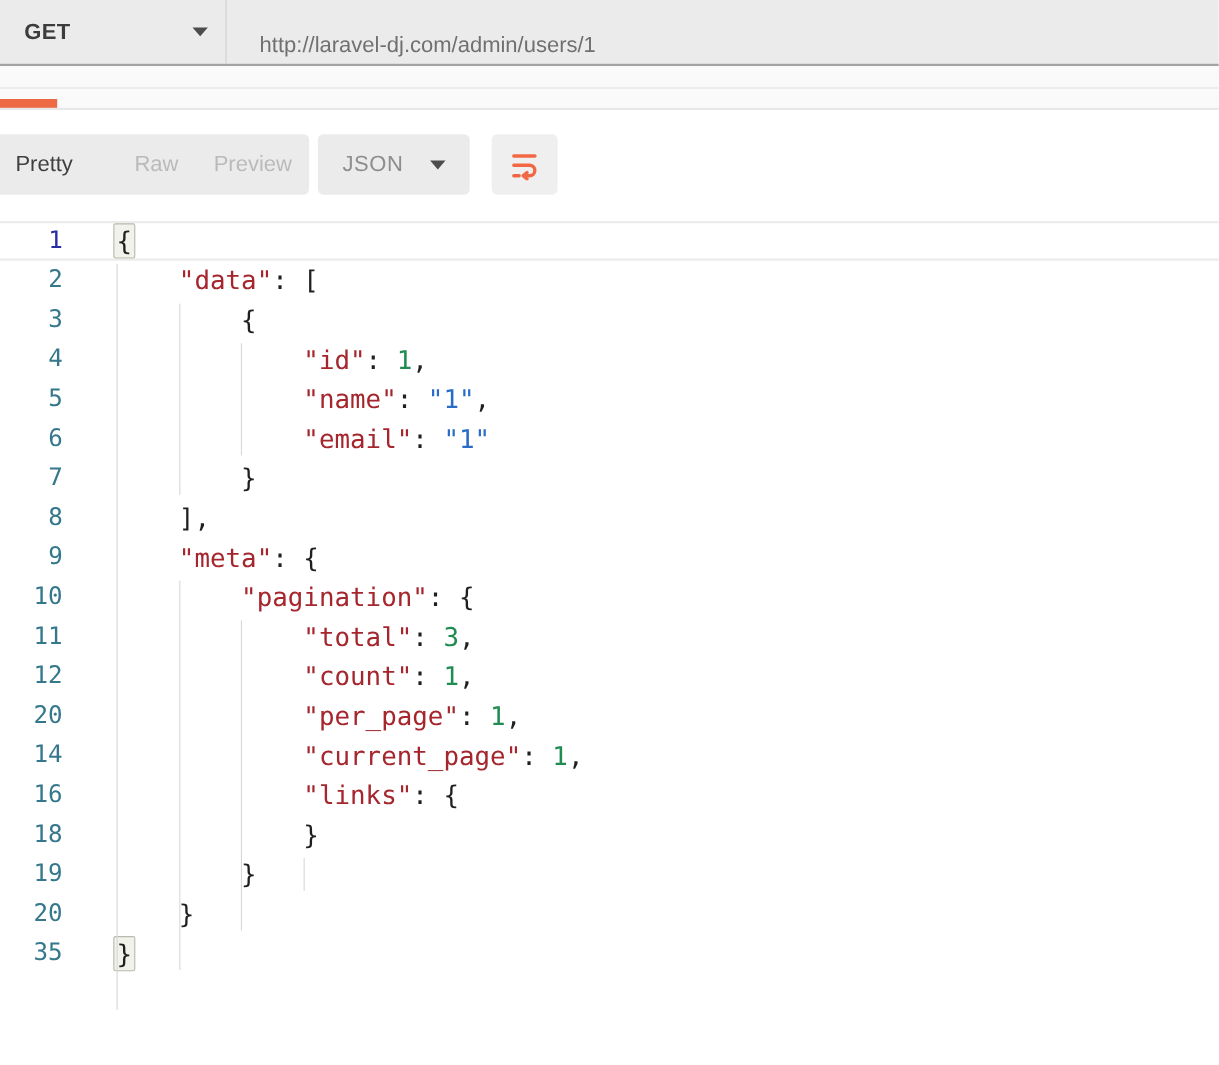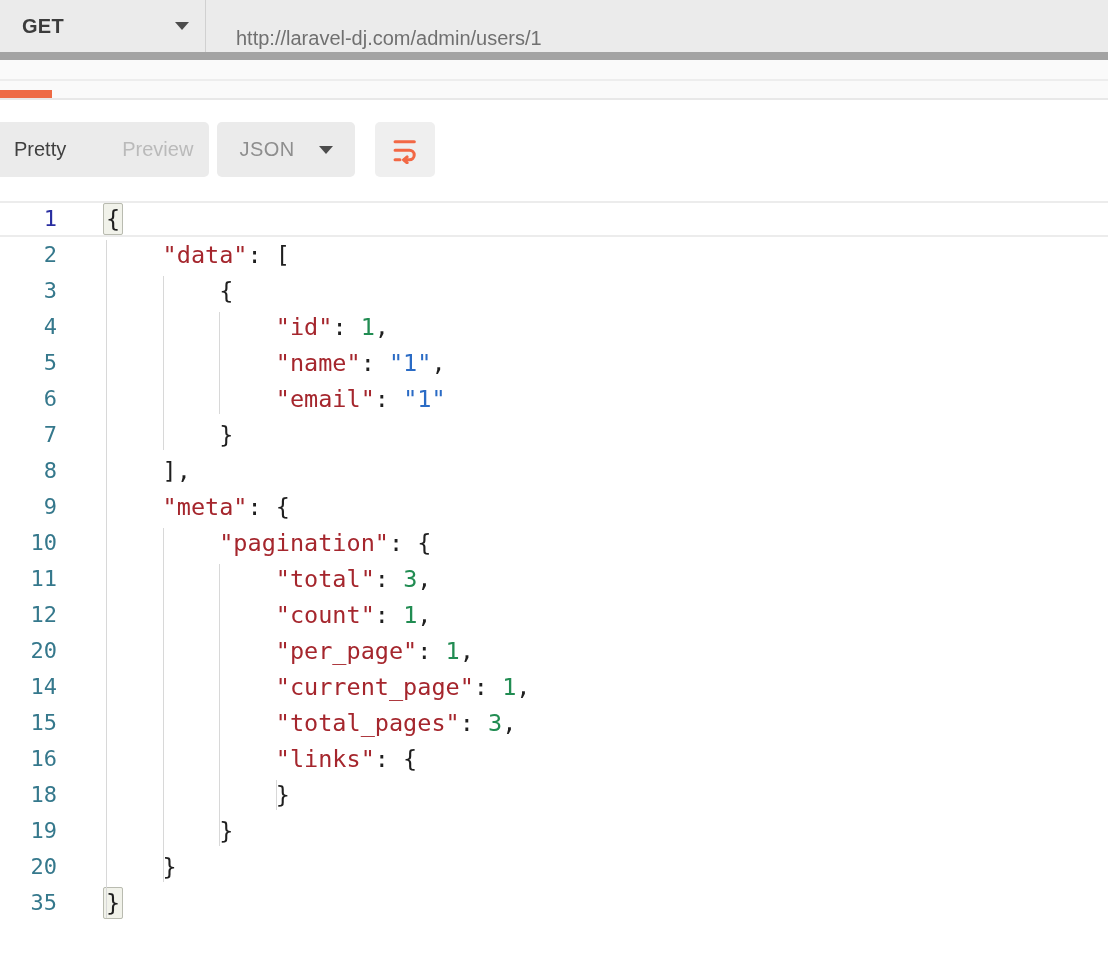--- a/index.html
+++ b/index.html
@@ -1,21 +1,21 @@
 <!DOCTYPE html>
 <html><head>
 <meta charset="utf-8">
 <style>
   * { margin:0; padding:0; box-sizing:border-box; }
   html,body { width:1108px; height:968px; overflow:hidden; background:#fff;
               font-family:"Liberation Sans", sans-serif; }
 
   
   .topbar { display:flex; align-items:stretch; height:60px; background:#EBEBEB;
-            border-bottom:8px solid #a3a3a3; }
+            border-bottom:2px solid #a3a3a3; }
   .method-box { width:205px; display:flex; align-items:center; justify-content:space-between;
                 padding:0 16px 0 22px; cursor:pointer; }
   .method-label { font-size:20px; font-weight:600; color:#3C3C3C; letter-spacing:.3px; }
   .caret { width:0; height:0; border-left:7px solid transparent; border-right:7px solid transparent;
            border-top:8px solid #4C4C4C; }
   .vdivider { width:1px; background:#D0D0D0; }
   .url-box { flex:1; display:flex; align-items:center; padding-left:30px; }
   .url-text { font-size:20px; color:#707070;margin-top:24px; }
 
   
@@ -68,20 +68,21 @@
 </div>
 
 <div class="strip1"></div>
 <div class="strip2">
   <div class="active-tab-indicator"></div>
 </div>
 
 <div class="toolbar">
   <div class="seg-group">
     <div class="seg active">Pretty</div>
+    <div class="seg">Raw</div>
     <div class="seg">Preview</div>
   </div>
   <div class="lang-btn">
     <span class="lang-label">JSON</span>
     <span class="caret"></span>
   </div>
   <div class="icon-btn">
     <svg width="28" height="28" viewBox="0 0 24 24" fill="none" stroke="#F26845" stroke-width="2.6" stroke-linecap="round" stroke-linejoin="round">
       <path d="M3.5 5h16.5"></path>
       <path d="M3.5 12.2h12.3a4.1 4.1 0 0 1 0 8.2h-4.6"></path>
@@ -100,21 +101,20 @@
       <div class="cm-line"><span class="cm-gutter">5</span><span class="cm-code">            <span class="tk-key">"name"</span><span class="tk-p">: </span><span class="tk-str">"1"</span><span class="tk-p">,</span></span></div>
       <div class="cm-line"><span class="cm-gutter">6</span><span class="cm-code">            <span class="tk-key">"email"</span><span class="tk-p">: </span><span class="tk-str">"1"</span></span></div>
       <div class="cm-line"><span class="cm-gutter">7</span><span class="cm-code">        <span class="tk-p">}</span></span></div>
       <div class="cm-line"><span class="cm-gutter">8</span><span class="cm-code">    <span class="tk-p">],</span></span></div>
       <div class="cm-line"><span class="cm-gutter">9</span><span class="cm-code">    <span class="tk-key">"meta"</span><span class="tk-p">: {</span></span></div>
       <div class="cm-line"><span class="cm-gutter">10</span><span class="cm-code">        <span class="tk-key">"pagination"</span><span class="tk-p">: {</span></span></div>
       <div class="cm-line"><span class="cm-gutter">11</span><span class="cm-code">            <span class="tk-key">"total"</span><span class="tk-p">: </span><span class="tk-num">3</span><span class="tk-p">,</span></span></div>
       <div class="cm-line"><span class="cm-gutter">12</span><span class="cm-code">            <span class="tk-key">"count"</span><span class="tk-p">: </span><span class="tk-num">1</span><span class="tk-p">,</span></span></div>
       <div class="cm-line"><span class="cm-gutter">20</span><span class="cm-code">            <span class="tk-key">"per_page"</span><span class="tk-p">: </span><span class="tk-num">1</span><span class="tk-p">,</span></span></div>
       <div class="cm-line"><span class="cm-gutter">14</span><span class="cm-code">            <span class="tk-key">"current_page"</span><span class="tk-p">: </span><span class="tk-num">1</span><span class="tk-p">,</span></span></div>
-      <div class="cm-line"><span class="cm-gutter">15</span><span class="cm-code">            <span class="tk-key">"total_pages"</span><span class="tk-p">: </span><span class="tk-num">3</span><span class="tk-p">,</span></span></div>
       <div class="cm-line"><span class="cm-gutter">16</span><span class="cm-code">            <span class="tk-key">"links"</span><span class="tk-p">: {</span></span></div>
       <div class="cm-line"><span class="cm-gutter">18</span><span class="cm-code">            <span class="tk-p">}</span></span></div>
       <div class="cm-line"><span class="cm-gutter">19</span><span class="cm-code">        <span class="tk-p">}</span></span></div>
       <div class="cm-line"><span class="cm-gutter">20</span><span class="cm-code">    <span class="tk-p">}</span></span></div>
       <div class="cm-line"><span class="cm-gutter">35</span><span class="cm-code"><span class="tk-p match">}</span></span></div>
     </div>
 <div class="guide" style="left: calc(0ch + 106px); top: 39px; height: 678px;"></div>
     <div class="guide" style="left: calc(4ch + 106px); top: 75px; height: 174px;"></div>
     <div class="guide" style="left: calc(8ch + 106px); top: 111px; height: 102px;"></div>
     <div class="guide" style="left: calc(4ch + 106px); top: 327px; height: 354px;"></div>

